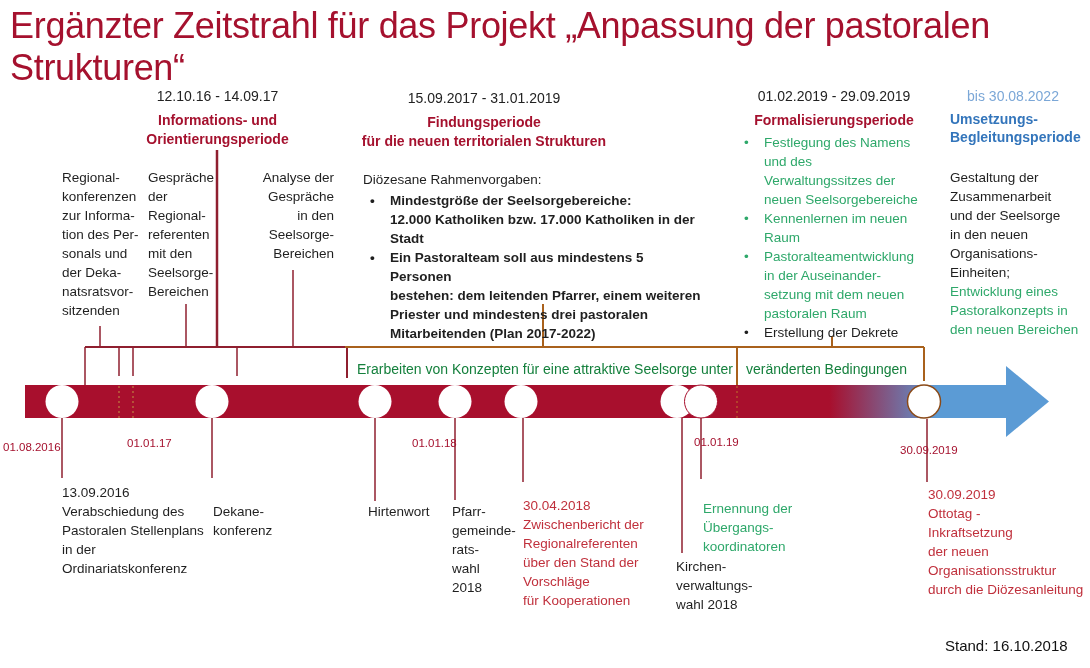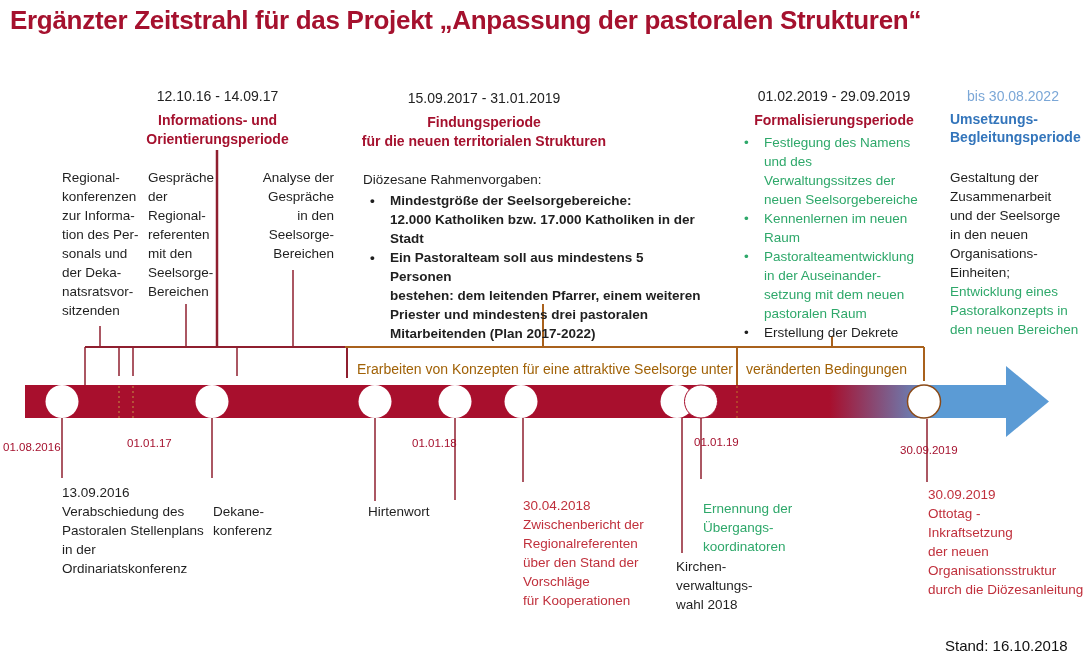--- a/index.html
+++ b/index.html
@@ -16,35 +16,35 @@
   }
   html,body{margin:0;padding:0;background:#fff;}
   #canvas{
     position:relative;width:1090px;height:668px;background:#fff;overflow:hidden;
     font-family:"Liberation Sans",sans-serif;color:var(--ink);
   }
   .abs{position:absolute;}
   .pre{white-space:pre-line;}
   #title{
     left:10px;top:5px;width:1075px;
-    font-size:26px;font-weight:bold;color:var(--dark-red);letter-spacing:-0.3px;
+    font-size:36px;font-weight:normal;color:var(--dark-red);letter-spacing:-0.3px;
   }
   .pdates{font-size:14px;color:#222;text-align:center;}
   .pdates.blue{color:var(--light-blue);}
   .pname{font-size:14px;font-weight:bold;color:var(--dark-red);text-align:center;line-height:19px;}
   .pname.blue{color:var(--blue);text-align:left;line-height:18px;}
   .block{font-size:13.5px;line-height:19px;color:var(--ink);}
   .center{text-align:right;}
   ul.bullets{margin:0;padding:0;list-style:none;}
   ul.bullets li{position:relative;padding-left:27px;white-space:pre-line;font-size:13.5px;line-height:19px;}
   ul.bullets li::before{content:"\2022";position:absolute;left:7px;top:0;}
   ul.bullets li.green{color:var(--green);}
   ul.bullets li.black{color:var(--ink);}
   .green-text{color:var(--green);}
-  .banner{font-size:14px;color:#a16207;white-space:nowrap;}
+  .banner{font-size:14px;color:#15803d;white-space:nowrap;}
   .datelabel{font-size:11.5px;color:var(--dark-red);white-space:nowrap;}
   .event{font-size:13.5px;line-height:19px;}
   .event.red{color:var(--event-red);}
   .event.green{color:var(--green);}
   #footer{font-size:15px;color:#111;}
   svg{position:absolute;left:0;top:0;}
 </style>
 </head>
 <body>
 
@@ -197,20 +197,25 @@
   <div class="abs datelabel" style="left:900px;top:444px;">30.09.2019</div>
 
   <div class="abs event pre" style="left:62px;top:483px;width:168px;">13.09.2016
 Verabschiedung des
 Pastoralen Stellenplans
 in der
 Ordinariatskonferenz</div>
   <div class="abs event pre" style="left:213px;top:502px;width:80px;">Dekane-
 konferenz</div>
   <div class="abs event pre" style="left:368px;top:502px;width:90px;">Hirtenwort</div>
+  <div class="abs event pre" style="left:452px;top:502px;width:78px;">Pfarr-
+gemeinde-
+rats-
+wahl
+2018</div>
   <div class="abs event pre red" style="left:523px;top:496px;width:135px;">30.04.2018
 Zwischenbericht der
 Regionalreferenten
 über den Stand der
 Vorschläge
 für Kooperationen</div>
   <div class="abs event pre green" style="left:703px;top:499px;width:115px;">Ernennung der
 Übergangs-
 koordinatoren</div>
   <div class="abs event pre" style="left:676px;top:557px;width:100px;">Kirchen-

